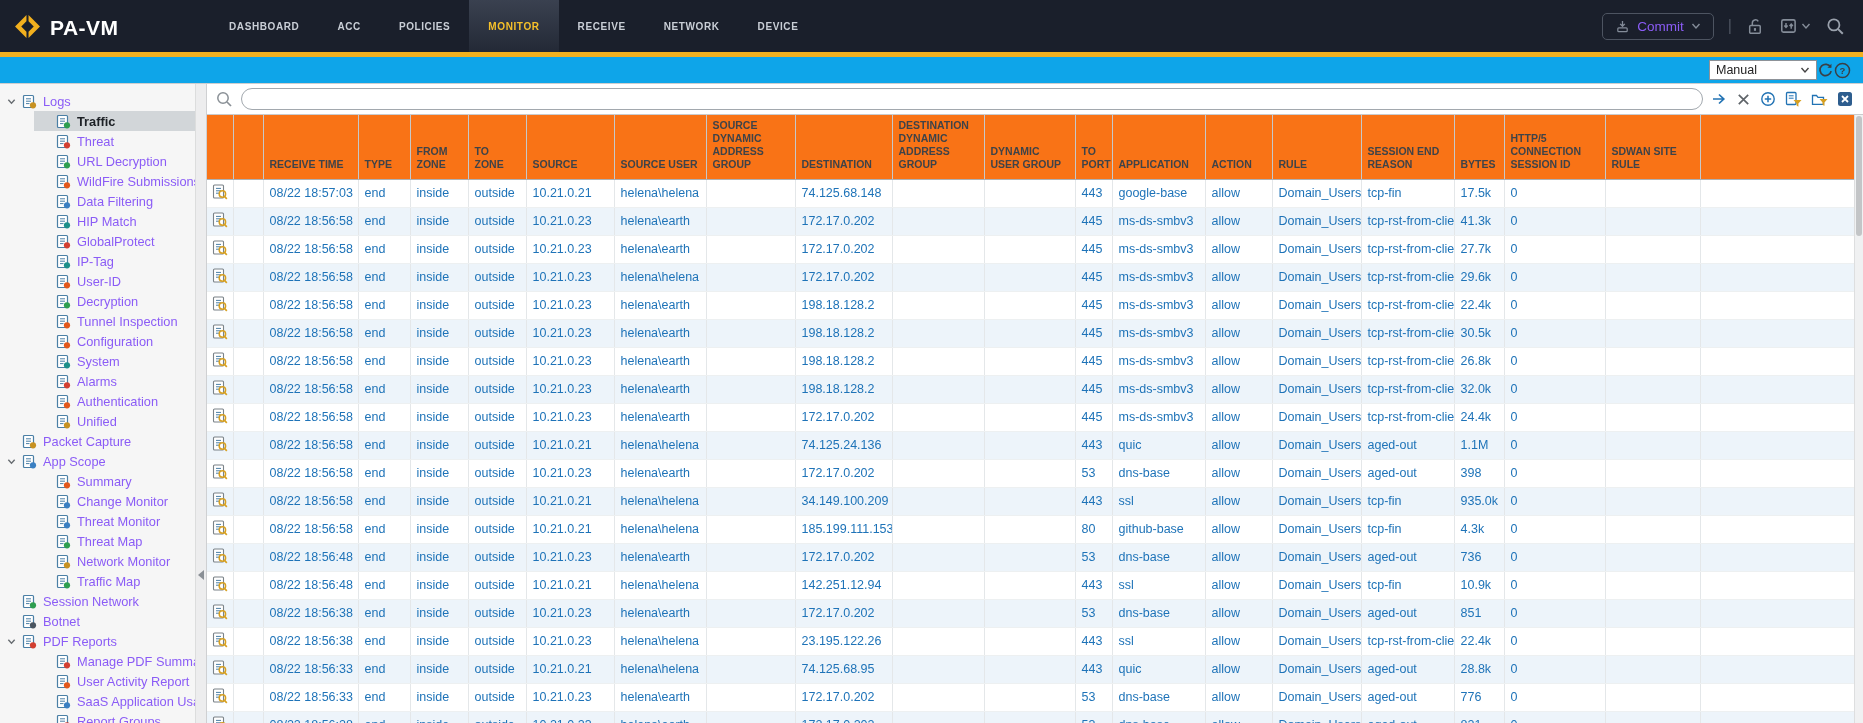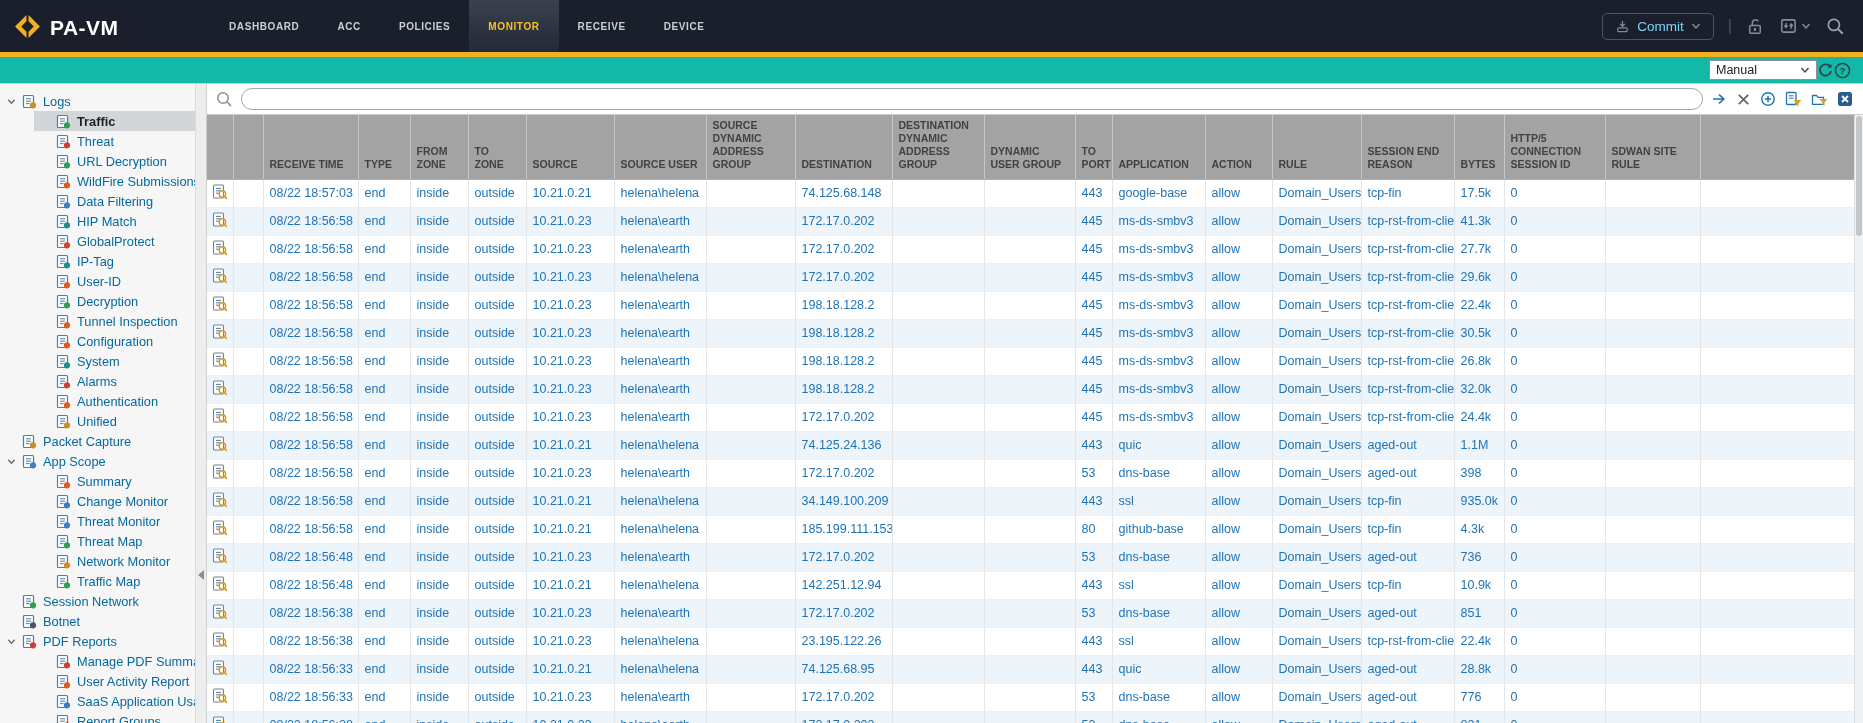--- a/index.html
+++ b/index.html
@@ -7,54 +7,54 @@
   #app { width:1863px; height:723px; display:flex; flex-direction:column; }
 
   
   .topnav { height:52px; background:#1a1f2b; display:flex; align-items:center; flex:none; }
   .brand { display:flex; align-items:flex-end; gap:9px; padding:0 14px; min-width:210px; }
   .brand-name { color:#fff; font-size:21px; font-weight:700; letter-spacing:0.5px; }
   .nav { display:flex; align-items:stretch; height:100%; }
   .nav-item { display:flex; align-items:center; padding:0 19px; color:#c9ced6; font-size:10px; font-weight:600; letter-spacing:0.6px; cursor:pointer; }
   .nav-item.active { color:#f5c02a; background:linear-gradient(#3a4150,#232936); }
   .nav-right { margin-left:auto; display:flex; align-items:center; gap:14px; padding-right:18px; }
-  .commit { display:flex; align-items:center; gap:7px; background:none; border:1px solid #4d5461; border-radius:5px; color:#7dd3fc; font-size:13.5px; padding:5px 12px; font-family:inherit; }
+  .commit { display:flex; align-items:center; gap:7px; background:none; border:1px solid #4d5461; border-radius:5px; color:#8b5cf6; font-size:13.5px; padding:5px 12px; font-family:inherit; }
   .nav-sep { color:#4d5461; font-size:16px; }
 
   
   .accent { height:5px; flex:none; }
 
   
-  .toolbar { height:27px; flex:none; background:#14b8a6; border-bottom:1px solid #cdcecf; display:flex; align-items:center; justify-content:flex-end; padding:0 12px; }
+  .toolbar { height:27px; flex:none; background:#0ea5e9; border-bottom:1px solid #cdcecf; display:flex; align-items:center; justify-content:flex-end; padding:0 12px; }
   .select { width:108px; height:20px; background:#fff; border:1px solid #8d9298; display:flex; align-items:center; justify-content:space-between; padding:0 6px; font-size:12.5px; color:#222; }
 
   
   .content { flex:1; display:flex; min-height:0; }
   .sidebar { width:196px; flex:none; background:#f6f6f6; padding-top:7px; overflow:hidden; border-right:1px solid #dcdddd; }
   .vdivider { width:11px; flex:none; background:#ededee; border-right:1px solid #cfd0d2; position:relative; cursor:pointer; }
   .vdivider .arrow { position:absolute; top:486px; left:2px; width:0; height:0; border-top:5px solid transparent; border-bottom:5px solid transparent; border-right:6px solid #8b9096; }
 
-  .tree-row { height:20px; display:flex; align-items:center; font-size:12.8px; color:#0369a1; white-space:nowrap; cursor:pointer; }
+  .tree-row { height:20px; display:flex; align-items:center; font-size:12.8px; color:#8b5cf6; white-space:nowrap; cursor:pointer; }
   .tree-row.lvl0 { padding-left:7px; }
   .tree-row.lvl1 { padding-left:41px; }
   .tree-row .tw { width:15px; display:inline-flex; align-items:center; flex:none; }
   .tree-row .ti { width:20px; display:inline-flex; align-items:center; flex:none; }
   .tree-row .tl { padding-left:1px; }
   .tree-row.sel { background:linear-gradient(to right, rgba(0,0,0,0) 34px, #d2d6d9 34px); font-weight:700; color:#1d2126; }
 
   
   .main { flex:1; display:flex; flex-direction:column; min-width:0; background:#fff; }
   .filterbar { height:30px; flex:none; display:flex; align-items:center; padding:0 10px 0 8px; gap:8px; }
   .filterbar input { flex:1; height:22px; border:1px solid #a2a8ae; border-radius:12px; padding:0 12px; font-size:12.5px; font-family:inherit; color:#333; outline:none; }
   .ficons { display:flex; align-items:center; gap:9px; }
   .ficons .fic { display:inline-flex; cursor:pointer; }
 
   .tablewrap { flex:1; position:relative; overflow:hidden; border-top:1px solid #c9cbcd; }
   table { border-collapse:collapse; table-layout:fixed; width:100%; }
-  th { background:#a3a3a3; border-right:1px solid #c6c8ca; border-bottom:1px solid #aeb0b3; height:46px; vertical-align:bottom; text-align:left; padding:4px 6px 7px 6px; font-size:10.5px; font-weight:700; color:#3f4348; line-height:1.25; white-space:normal; }
+  th { background:#f97316; border-right:1px solid #c6c8ca; border-bottom:1px solid #aeb0b3; height:46px; vertical-align:bottom; text-align:left; padding:4px 6px 7px 6px; font-size:10.5px; font-weight:700; color:#3f4348; line-height:1.25; white-space:normal; }
   td { height:28px; padding:0 6px; font-size:12.5px; color:#1e73b8; border-right:1px solid #e4e7e9; border-bottom:1px solid #edf0f1; white-space:nowrap; overflow:hidden; }
   tbody tr:nth-child(even) td { background:#edf4fa; }
   tbody tr:nth-child(odd) td { background:#ffffff; }
   td.c-icon { padding:0 4px; text-align:center; }
 
   .vscroll { position:absolute; top:0; right:0; width:9px; bottom:0; background:#f0f1f2; border-left:1px solid #dddedf; }
   .vscroll .thumb { position:absolute; top:1px; left:1px; right:1px; height:120px; background:#c3c5c7; border-radius:4px; }
 </style>
 </head>
 <body>
@@ -68,20 +68,21 @@
         <path d="M25 13 L14 2 L14 8 L19 13 L14 18 L14 24 Z" fill="#f2b01e"></path>
       </svg>
       <span class="brand-name">PA-VM</span>
     </div>
     <div class="nav" id="nav">
         <div class="nav-item">DASHBOARD</div>
         <div class="nav-item">ACC</div>
         <div class="nav-item">POLICIES</div>
         <div class="nav-item active">MONITOR</div>
         <div class="nav-item">RECEIVE</div>
+        <div class="nav-item">NETWORK</div>
         <div class="nav-item">DEVICE</div>
       </div>
     <div class="nav-right">
       <button class="commit">
         <svg width="15" height="15" viewBox="0 0 16 16">
             <path d="M8 2 v5.5 M5.5 5.2 L8 7.8 L10.5 5.2" stroke="#848c99" stroke-width="1.4" fill="none"></path>
             <rect x="3" y="9.5" width="10" height="4" rx="1" stroke="#848c99" fill="none" stroke-width="1.3"></rect>
           </svg>
         <span>Commit</span>
         <svg width="10" height="10" viewBox="0 0 10 10">

